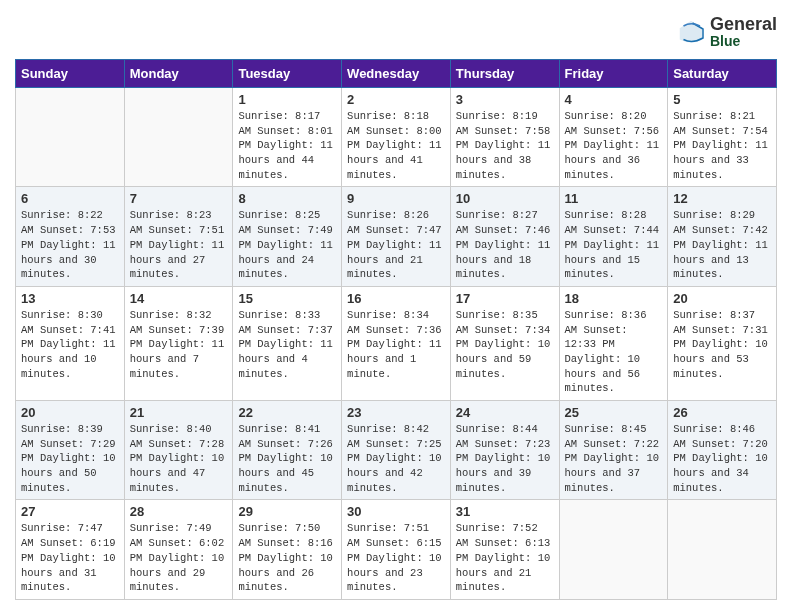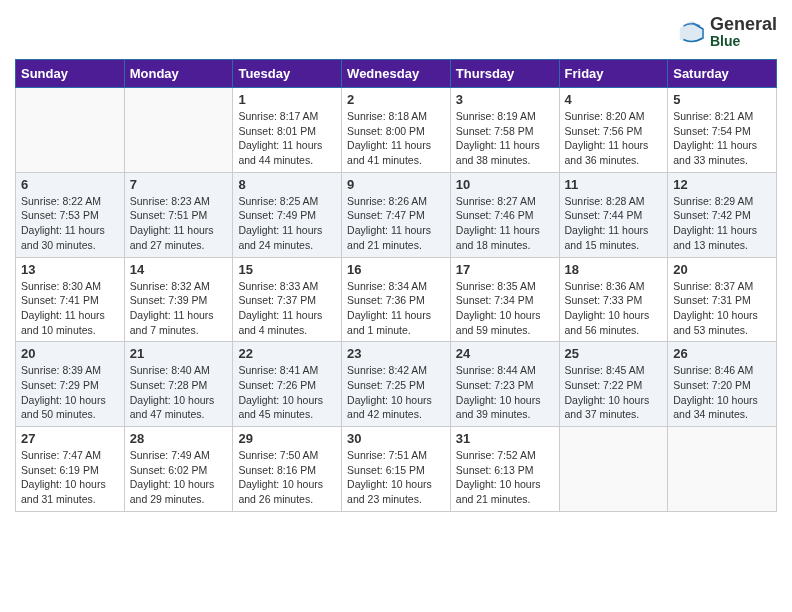--- a/index.html
+++ b/index.html
@@ -77,20 +77,21 @@
     }
     .day-number {
       font-size: 13px;
       font-weight: bold;
       display: block;
       margin-bottom: 2px;
     }
     .cell-content {
       font-size: 10.5px;
       line-height: 1.4;
+      font-family: Liberation Mono, monospace;
     }
     .empty-cell {
       background-color: #f9f9f9 !important;
     }
   </style>
 </head>
 <body>
 
 <div class="header">
   <div class="logo">
@@ -226,21 +227,21 @@
         </td>
         <td>
           <span class="day-number">17</span>
           <div class="cell-content">Sunrise: 8:35 AM
 Sunset: 7:34 PM
 Daylight: 10 hours and 59 minutes.</div>
         </td>
         <td>
           <span class="day-number">18</span>
           <div class="cell-content">Sunrise: 8:36 AM
-Sunset: 7:33 PM
+Sunset: 12:33 PM
 Daylight: 10 hours and 56 minutes.</div>
         </td>
         <td>
           <span class="day-number">20</span>
           <div class="cell-content">Sunrise: 8:37 AM
 Sunset: 7:31 PM
 Daylight: 10 hours and 53 minutes.</div>
         </td>
       </tr>
       <tr>

